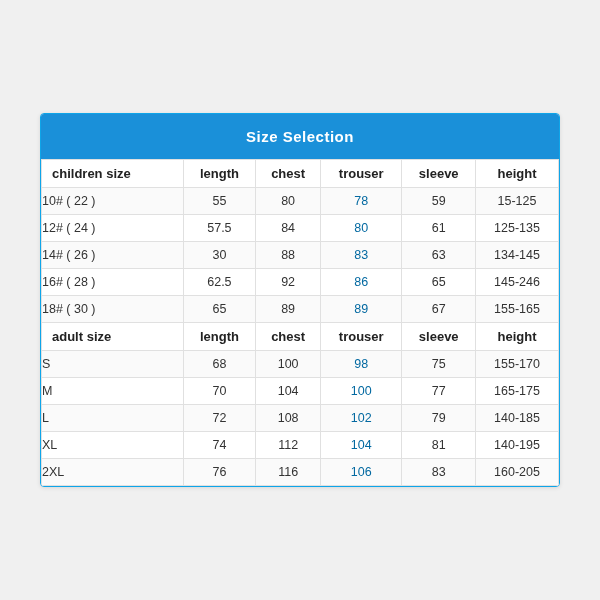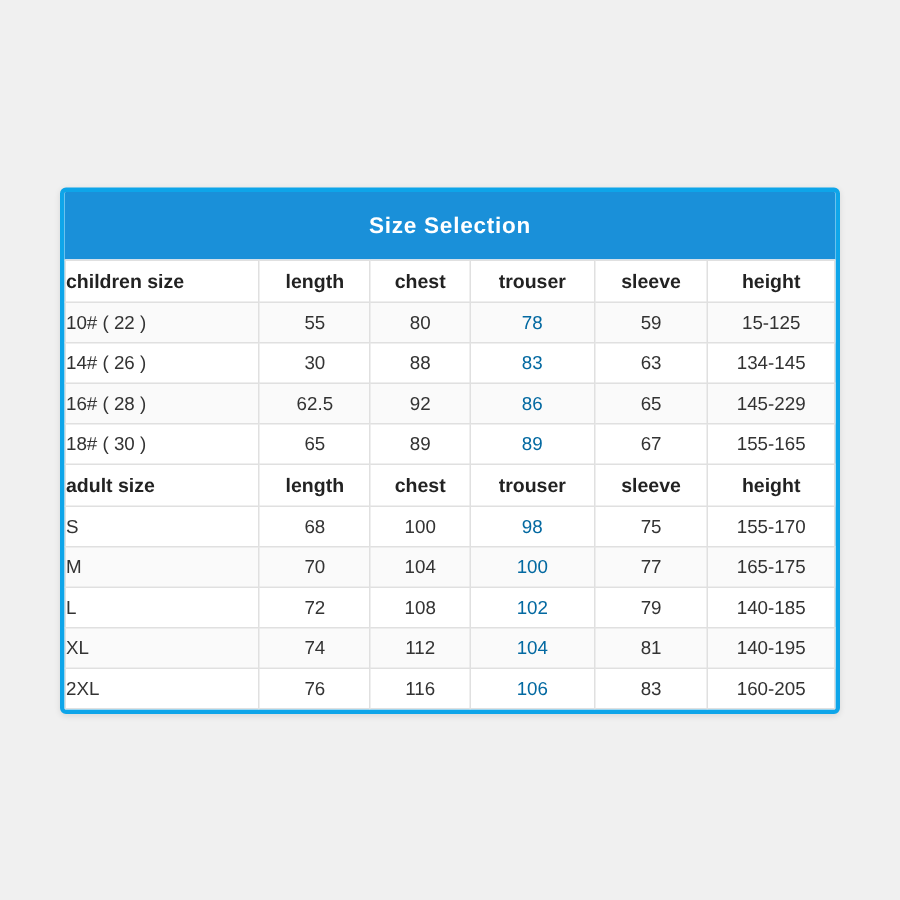--- a/index.html
+++ b/index.html
@@ -8,21 +8,21 @@
       height: 600px;
       background: #f0f0f0;
       display: flex;
       align-items: center;
       justify-content: center;
       font-family: Arial, sans-serif;
     }
     .card {
       background: #fff;
       width: 520px;
-      border: 3px solid #0ea5e9;
+      border: 1px solid #0ea5e9;
       border-radius: 4px;
       overflow: hidden;
       box-shadow: 0 1px 4px rgba(0,0,0,0.1);
     }
     .card-header {
       background: #1a90d9;
       color: #fff;
       text-align: center;
       padding: 14px 0;
       font-size: 15px;
@@ -41,20 +41,21 @@
       color: #333;
     }
     .section-header td {
       font-weight: bold;
       background: #fff;
       color: #222;
       font-size: 13px;
     }
     .section-header td:first-child {
       text-align: left;
+      padding-left: 10px;
     }
     td:first-child {
       text-align: left;
       padding-left: 0;
     }
     tr:nth-child(even) td {
       background: #fafafa;
     }
     .section-header td {
       background: #fff !important;
@@ -82,34 +83,42 @@
 
       <tr>
         <td>10# ( 22 )</td>
         <td>55</td>
         <td>80</td>
         <td class="trouser">78</td>
         <td>59</td>
         <td>15-125</td>
       </tr>
       <tr>
+        <td>12# ( 24 )</td>
+        <td>57.5</td>
+        <td>84</td>
+        <td class="trouser">80</td>
+        <td>61</td>
+        <td>125-135</td>
+      </tr>
+      <tr>
         <td>14# ( 26 )</td>
         <td>30</td>
         <td>88</td>
         <td class="trouser">83</td>
         <td>63</td>
         <td>134-145</td>
       </tr>
       <tr>
         <td>16# ( 28 )</td>
         <td>62.5</td>
         <td>92</td>
         <td class="trouser">86</td>
         <td>65</td>
-        <td>145-229</td>
+        <td>145-246</td>
       </tr>
       <tr>
         <td>18# ( 30 )</td>
         <td>65</td>
         <td>89</td>
         <td class="trouser">89</td>
         <td>67</td>
         <td>155-165</td>
       </tr>
 

